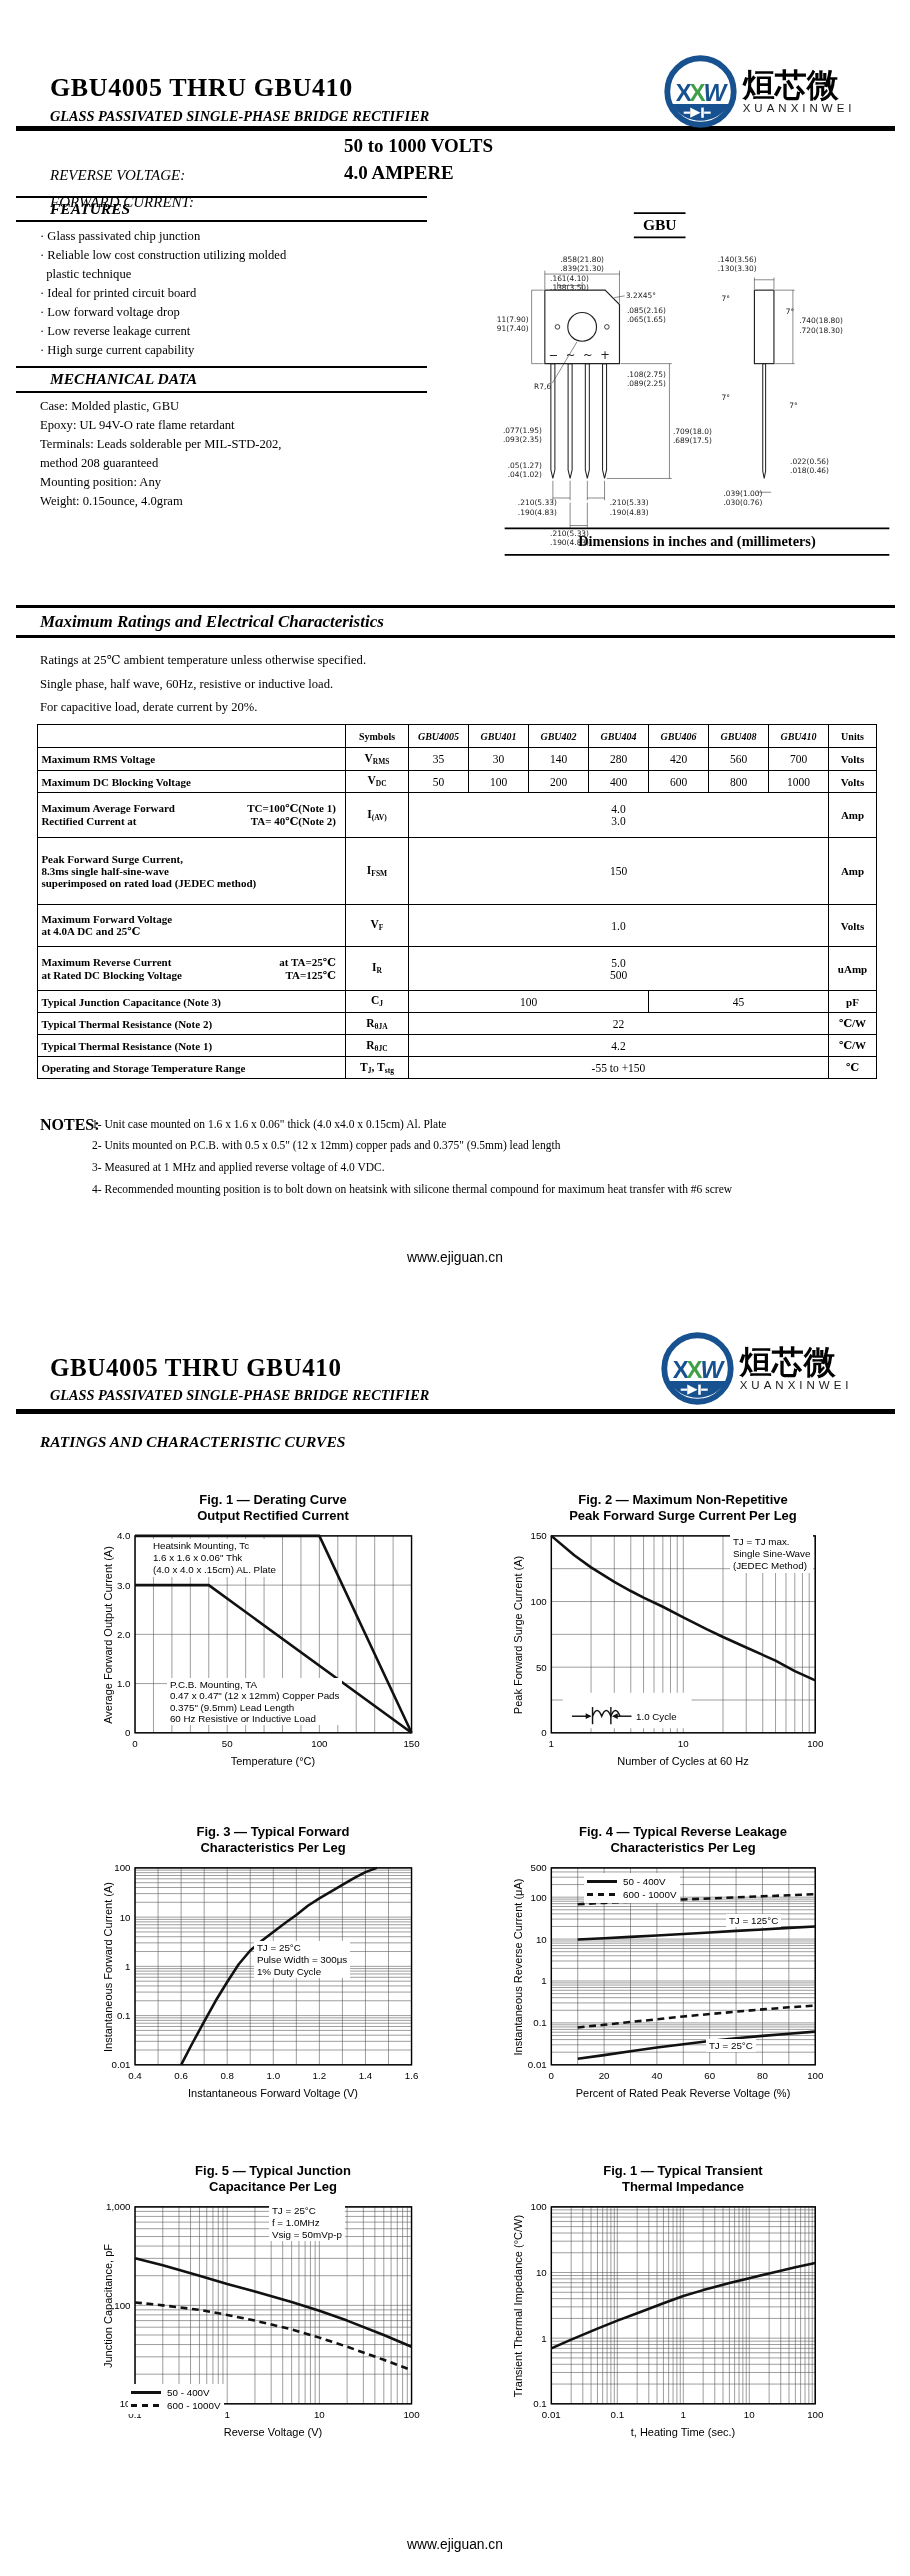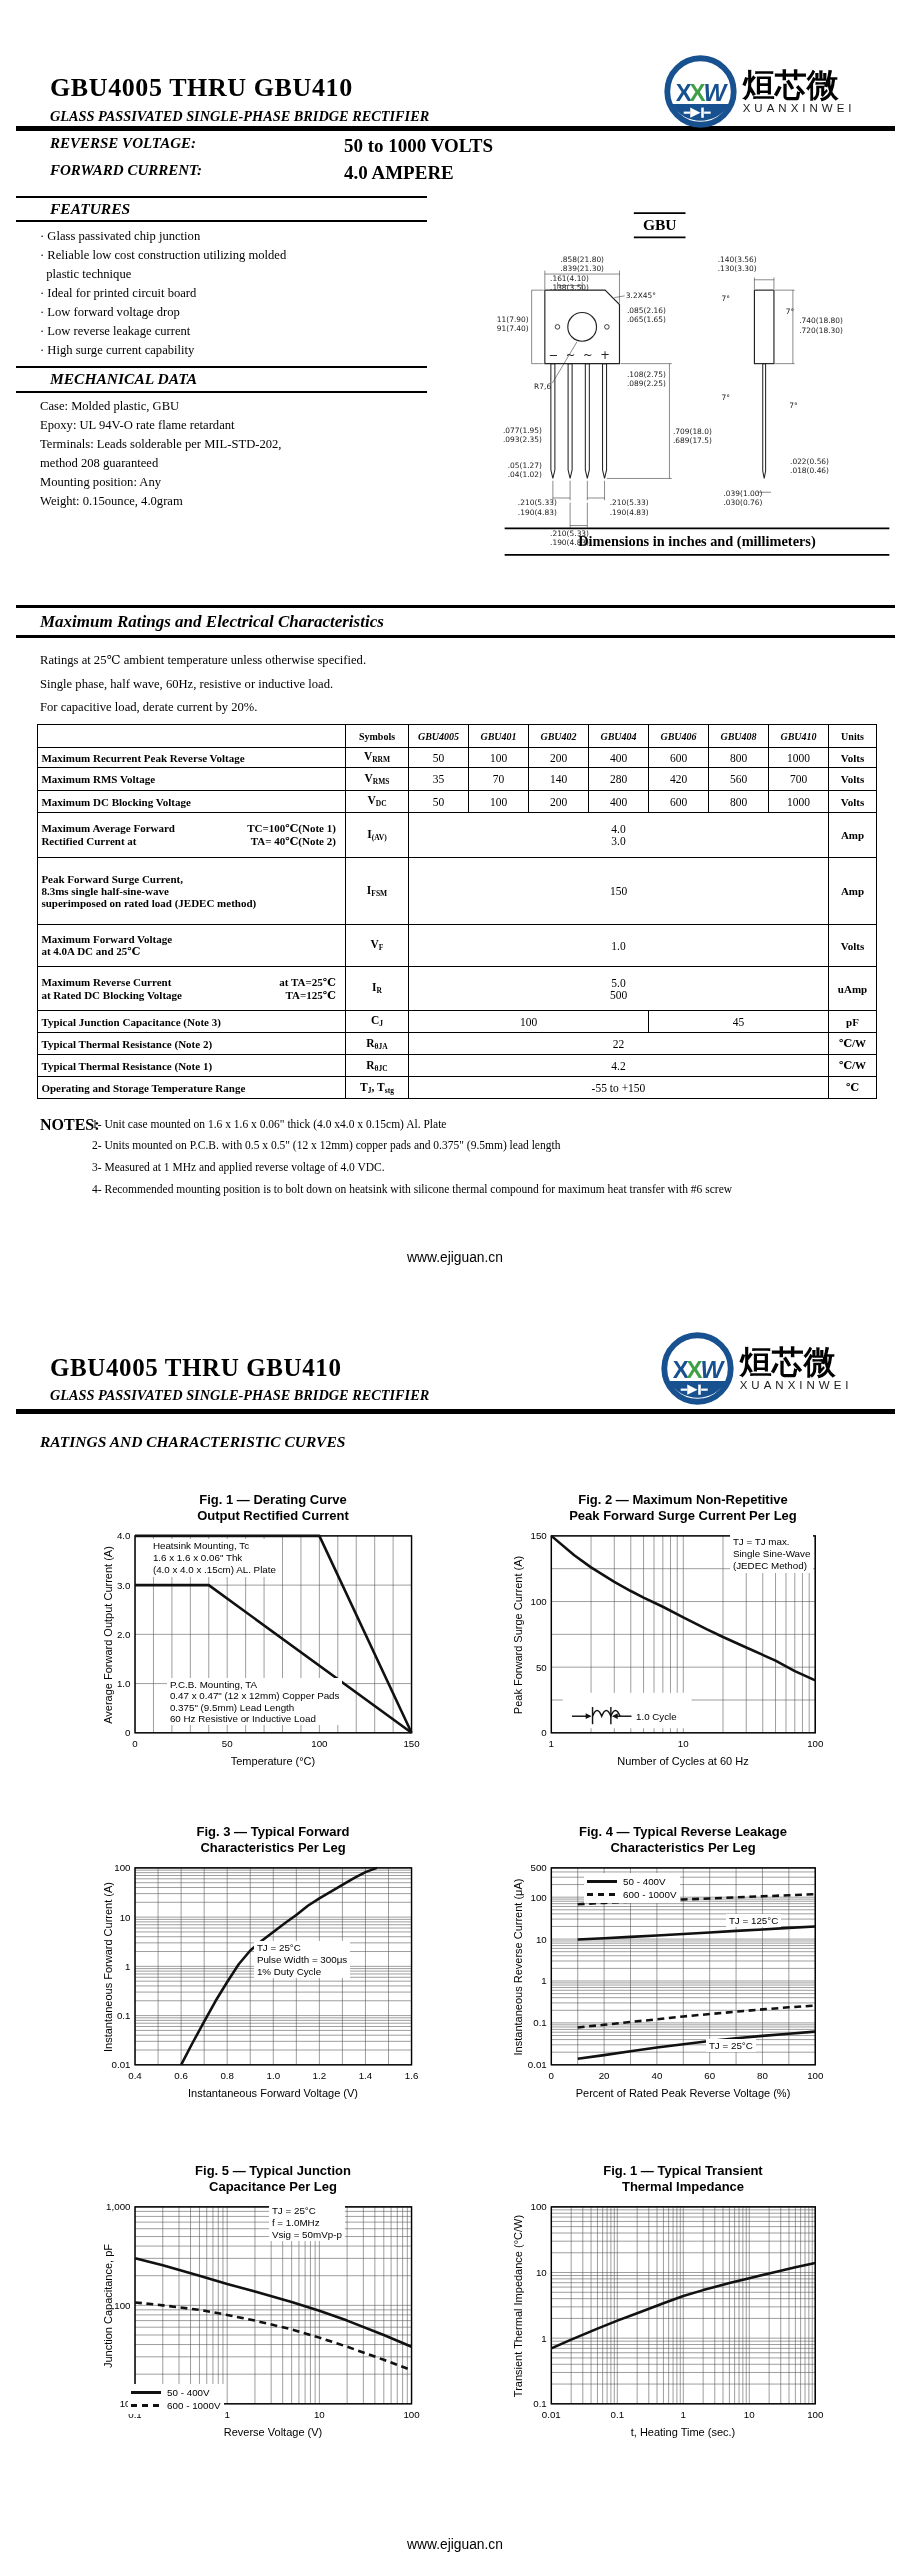--- a/index.html
+++ b/index.html
@@ -3,21 +3,21 @@
 <meta charset="utf-8">
 <style>
   html,body{margin:0;padding:0;background:#fff;}
   .sheet{position:relative;width:910px;height:2576px;background:#fff;color:#000;
          font-family:"Liberation Serif","DejaVu Serif",serif;}
   .abs{position:absolute;}
   
   .doc-title{font-size:26px;font-weight:bold;letter-spacing:0.6px;}
   .doc-sub{font-size:14.3px;font-weight:bold;font-style:italic;}
   .thick-rule{background:#000;height:4.6px;}
-  .spec-label{font-size:15px;font-weight:bold;font-style:italic;}
+  .spec-label{font-size:15px;font-weight:normal;font-style:italic;margin-top:32px;}
   .spec-value{font-size:19px;font-weight:bold;}
   .sec-head{font-size:15.5px;font-weight:bold;font-style:italic;}
   .sec-rule{background:#000;height:1.7px;}
   .body-line{font-size:12.6px;white-space:pre;}
   
   .logo{display:flex;align-items:center;gap:5.7px;}
   .logo-cn{font-size:32px;font-weight:bold;line-height:33px;font-family:"Liberation Sans","DejaVu Sans",sans-serif;}
   .logo-en{font-size:11.5px;letter-spacing:4px;color:#1a1a1a;font-family:"Liberation Sans","DejaVu Sans",sans-serif;}
   
   .ratings-title{font-size:17px;font-weight:bold;font-style:italic;}
@@ -253,49 +253,31 @@
           <th>Symbols</th>
           <th class="model">GBU4005</th>
           <th class="model">GBU401</th>
           <th class="model">GBU402</th>
           <th class="model">GBU404</th>
           <th class="model">GBU406</th>
           <th class="model">GBU408</th>
           <th class="model">GBU410</th>
           <th>Units</th>
         </tr>
-        <tr style="height: 20px;">
-          <td class="param">
-            <div class="pcol">
-              <div class="pline">
-                <span>Maximum Recurrent Peak Reverse Voltage</span>
-              </div>
-            </div>
-          </td>
-          <td class="sym"><span>V</span><span class="sub">RRM</span></td>
-          <td class="val">50</td>
-          <td class="val">100</td>
-          <td class="val">200</td>
-          <td class="val">400</td>
-          <td class="val">600</td>
-          <td class="val">800</td>
-          <td class="val">1000</td>
-          <td class="unit">Volts</td>
-        </tr>
         <tr style="height: 23px;">
           <td class="param">
             <div class="pcol">
               <div class="pline">
                 <span>Maximum RMS Voltage</span>
               </div>
             </div>
           </td>
           <td class="sym"><span>V</span><span class="sub">RMS</span></td>
           <td class="val">35</td>
-          <td class="val">70</td>
+          <td class="val">30</td>
           <td class="val">140</td>
           <td class="val">280</td>
           <td class="val">420</td>
           <td class="val">560</td>
           <td class="val">700</td>
           <td class="unit">Volts</td>
         </tr>
         <tr style="height: 22px;">
           <td class="param">
             <div class="pcol">

